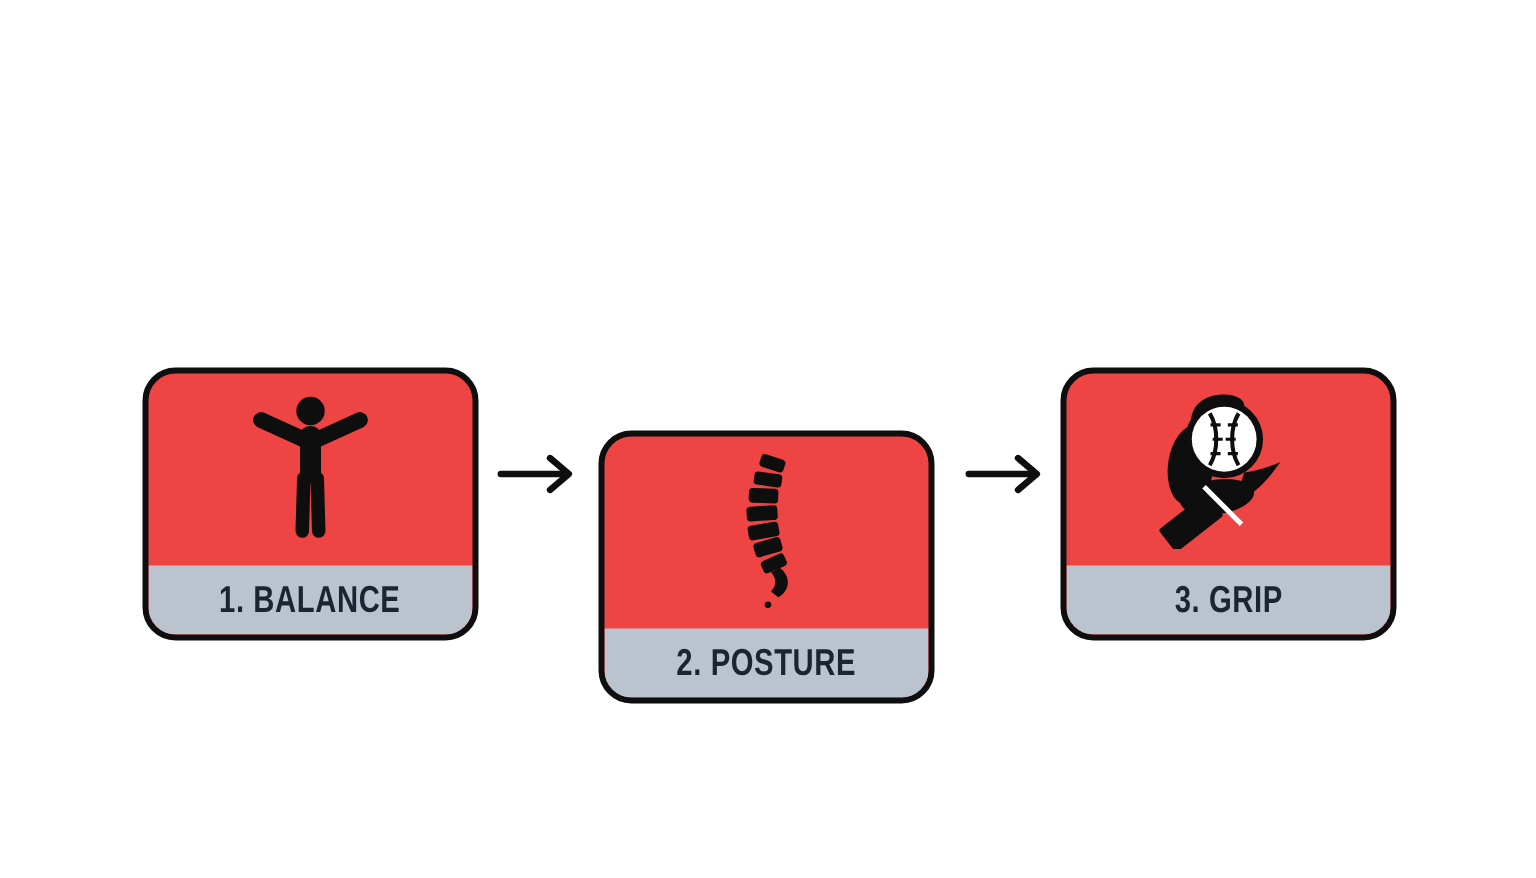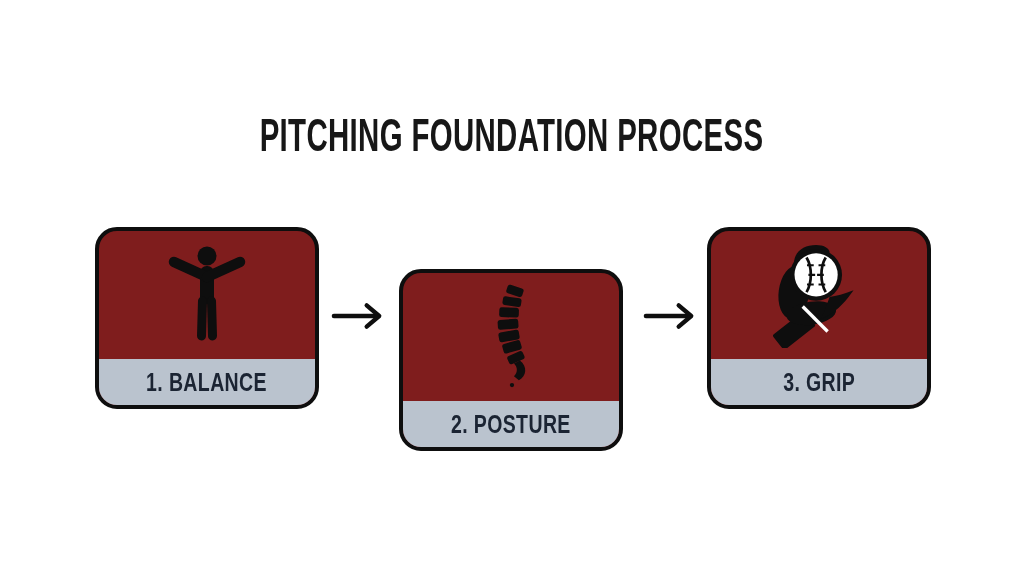--- a/index.html
+++ b/index.html
@@ -31,26 +31,26 @@
     white-space: nowrap;
   }
   .condense {
     display: inline-block;
     transform: scaleX(0.64);
     transform-origin: center center;
     letter-spacing: 0.5px;
   }
   .step-box {
     position: absolute;
-    top: 227px;
+    top: 245px;
     width: 224px;
     height: 182px;
     border: 4px solid var(--outline);
     border-radius: 22px;
-    background: #7f1d1d;
+    background: #ef4444;
     overflow: hidden;
     display: flex;
     flex-direction: column;
   }
   .box-1 { left: 95px; }
   .box-2 { left: 399px; margin-top: 42px; }
   .box-3 { left: 707px; justify-content: flex-end; }
   .icon-area {
     flex: 1;
     display: flex;
@@ -80,23 +80,20 @@
   .arrow-1 { left: 331px; }
   .arrow-2 { left: 643px; }
   svg .ink { fill: var(--outline); }
   svg .ink-stroke { stroke: var(--outline); fill: none; }
 </style>
 </head>
 <body>
 
 <div class="canvas">
 
-  <h1 class="title">
-    <span class="condense">PITCHING FOUNDATION PROCESS</span>
-  </h1>
 
   <div class="step-box box-1">
     <div class="icon-area">
       <svg width="82" height="100" viewBox="0 0 80 100">
         <circle class="ink" cx="40" cy="11" r="9.5"></circle>
         <rect class="ink" x="33" y="21" width="14" height="38" rx="6.5"></rect>
         <path class="ink-stroke" d="M 40 32 L 7 17" stroke-width="10.5" stroke-linecap="round"></path>
         <path class="ink-stroke" d="M 40 32 L 73 17" stroke-width="10.5" stroke-linecap="round"></path>
         <path class="ink-stroke" d="M 35.5 56 L 34.5 91" stroke-width="9" stroke-linecap="round"></path>
         <path class="ink-stroke" d="M 44.5 56 L 45.5 91" stroke-width="9" stroke-linecap="round"></path>

